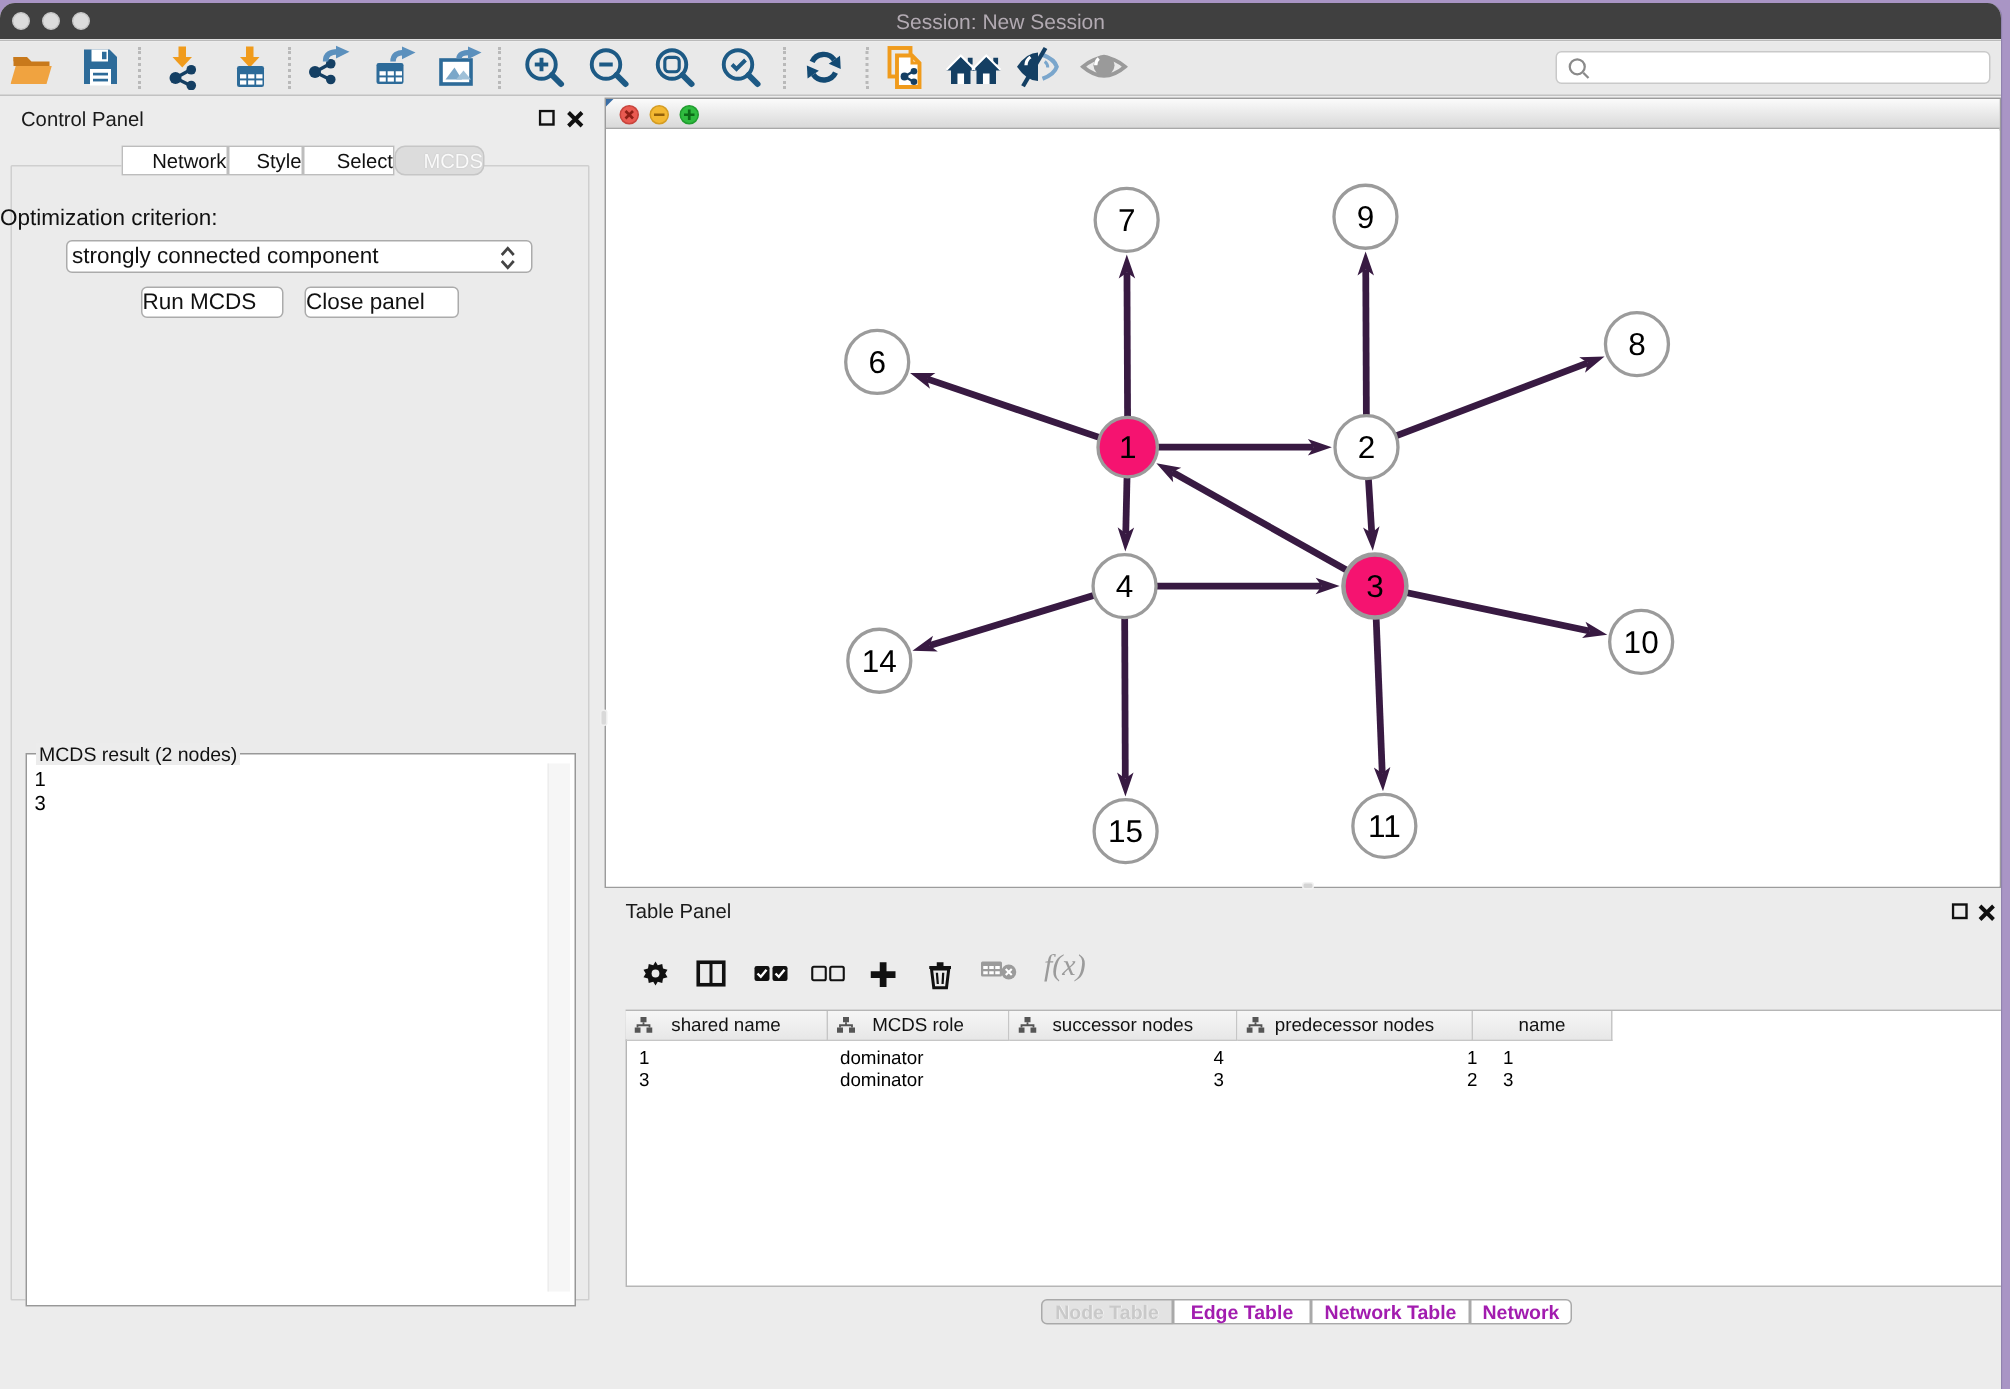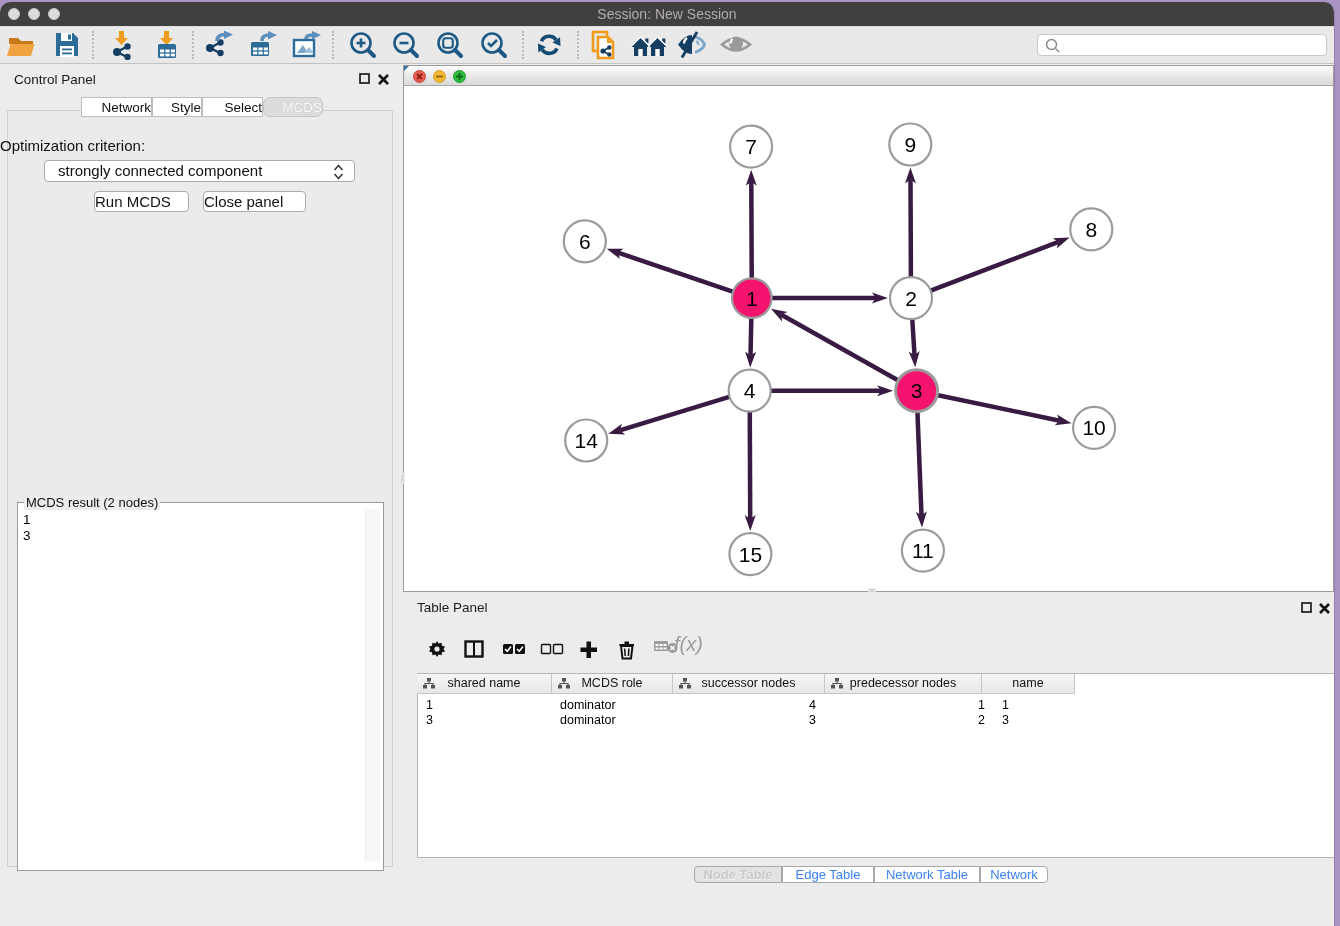--- a/index.html
+++ b/index.html
@@ -9,38 +9,38 @@
 .toolbar{position:absolute;left:0;top:26px;width:100%;height:36px;background:#e9e9e9;border-bottom:1px solid #c2c2c2}
 .tsep{position:absolute;top:3px;height:28px;width:0;border-left:2px dotted #b9b9b9}
 .ticon{position:absolute;top:2px}
 .search{position:absolute;left:1037px;top:6px;width:290px;height:22px;background:#fff;border:1px solid #c9c9c9;border-radius:4px}
 .cpanel{position:absolute;left:0;top:62px;width:400px;height:827px;background:#ececec}
 .cp-head{position:absolute;left:14px;top:8px;font-size:13.5px;color:#1a1a1a}
 .tabc{position:absolute;left:7px;top:46px;width:386px;height:757px;border:1px solid #cfcfcf;background:#ebebeb;border-radius:1px}
 .tab{position:absolute;top:33px;height:20px;background:#fff;border:1px solid #bdbdbd;font-size:13.5px;text-align:right;color:#111;line-height:19px}
 .tabsel{background:#dcdcdc;border:1px solid #c6c6c6;border-radius:7px;color:#fafafa;text-shadow:0 0 1px #bbb}
 .opt-label{position:absolute;left:0;top:73px;width:400px;font-size:15px;color:#111}
-.combo{position:absolute;left:44px;top:96px;width:311px;height:22px;background:#fff;border:1px solid #ababab;border-radius:4px;font-size:15px;line-height:20px;padding-left:13px;color:#111}
+.combo{position:absolute;left:44px;top:96px;width:311px;height:22px;background:#fff;border:1px solid #ababab;border-radius:4px;font-size:15px;line-height:20px;padding-left:3px;color:#111}
 .btn{position:absolute;top:127px;height:21px;background:#fff;border:1px solid #ababab;border-radius:4px;font-size:15px;line-height:19px;color:#111}
 .fieldset{position:absolute;left:17px;top:438px;width:367px;height:369px;border:1px solid #989898;background:#fff}
 .fs-legend{position:absolute;left:6px;top:-8px;background:#ececec;font-size:13px;color:#111;padding:0 2px}
 .fs-text{position:absolute;left:5px;top:9px;font-size:13.5px;color:#000;line-height:16px}
 .fs-scroll{position:absolute;right:3px;top:6px;width:15px;height:352px;background:#f6f6f6;border-left:1px solid #ededed}
 .netwin{position:absolute;left:403px;top:63px;width:931px;height:527px;border:1px solid #9c9c9c;background:#fff}
 .nw-title{position:absolute;left:0;top:0;width:100%;height:20px;background:linear-gradient(#fbfbfb,#d9d9d9);border-bottom:1px solid #a8a8a8}
 .nw-text{position:absolute;width:100%;text-align:center;top:2px;font-size:13.5px;color:#000;font-weight:bold}
 .wbtn{position:absolute;top:3.5px;width:13px;height:13px;border-radius:50%}
 .canvas{position:absolute;left:0;top:21px;width:929px;height:504px;background:#fff;overflow:hidden}
 .tpanel{position:absolute;left:403px;top:591px;width:932px;height:298px;background:#ececec}
 .tp-head{position:absolute;left:14px;top:7px;font-size:13.5px;color:#1a1a1a}
 .ttb-icon{position:absolute;top:47px}
 .tbl{position:absolute;left:14px;top:80px;width:1313px;height:185px;background:#fff;border:1px solid #b6b6b6}
 .th{position:absolute;top:81px;height:20px;background:linear-gradient(#f6f6f6,#e7e7e7);border-right:1px solid #c6c6c6;border-bottom:1px solid #c6c6c6;font-size:12.5px;color:#111;text-align:center;line-height:19px}
 .td{position:absolute;font-size:12.5px;color:#000;height:16px;line-height:16px}
-.btab{position:absolute;top:273px;height:17px;background:#fff;border:1px solid #a9a9a9;font-size:13px;font-weight:normal;text-align:center;line-height:16px;color:#3b82f6}
+.btab{position:absolute;top:273px;height:17px;background:#fff;border:1px solid #a9a9a9;font-size:13px;font-weight:bold;text-align:center;line-height:16px;color:#a21caf}
 .btabsel{background:#e3e3e3;color:#c9c9c9;text-shadow:0.5px 0.5px 0 #f5f5f5;font-weight:bold}
 .statusbar{position:absolute;left:0;top:889px;width:1335px;height:35px;background:#ececec;border-top:1px solid #c4c4c4}
 .sbtn{position:absolute;background:#fcfcfc;border:1px solid #a5a5a5;border-radius:3px}
 </style></head><body>
 <div class="app">
 <div class="titlebar">
  <div class="tl" style="left:8px"></div>
       <div class="tl" style="left:28px"></div>
       <div class="tl" style="left:48px"></div>
  <div class="title-text">Session: New Session</div>
@@ -325,21 +325,21 @@
         <rect x="1" y="1" width="14" height="10" rx="1" fill="#9b9b9b"></rect>
         <rect x="2.5" y="4" width="3" height="2" fill="#fff"></rect>
         <rect x="6.5" y="4" width="3" height="2" fill="#fff"></rect>
         <rect x="10.5" y="4" width="3" height="2" fill="#fff"></rect>
         <rect x="2.5" y="7.5" width="3" height="2" fill="#fff"></rect>
         <rect x="6.5" y="7.5" width="3" height="2" fill="#fff"></rect>
         <rect x="10.5" y="7.5" width="3" height="2" fill="#fff"></rect>
         <circle cx="19.5" cy="8" r="5" fill="#9b9b9b"></circle>
         <path d="M17.5,6 l4,4 M21.5,6 l-4,4" stroke="#fff" stroke-width="1.4"></path>
       </svg>
- <div style="position:absolute;left:271px;top:40px;font-family:Liberation Sans, sans-serif;font-style:italic;font-size:20px;color:#9b9b9b">f(x)</div>
+ <div style="position:absolute;left:293px;top:40px;font-family:Liberation Serif, serif;font-style:italic;font-size:20px;color:#9b9b9b">f(x)</div>
  <div class="tbl"></div>
  <div class="th" style="left:14px;width:135px;border-left:none"><svg width="12" height="11" style="position:absolute;left:6px;top:4px">
           <rect x="4" y="0" width="4" height="3.5" fill="#555"></rect>
           <rect x="0" y="7" width="4" height="3.5" fill="#555"></rect>
           <rect x="8" y="7" width="4" height="3.5" fill="#555"></rect>
           <path d="M6,3.5 v2 M2,7 v-1.5 h8 v1.5" fill="none" stroke="#555" stroke-width="1.2"></path>
         </svg>shared name</div>
  <div class="th" style="left:149px;width:121px"><svg width="12" height="11" style="position:absolute;left:6px;top:4px">
           <rect x="4" y="0" width="4" height="3.5" fill="#555"></rect>
           <rect x="0" y="7" width="4" height="3.5" fill="#555"></rect>

